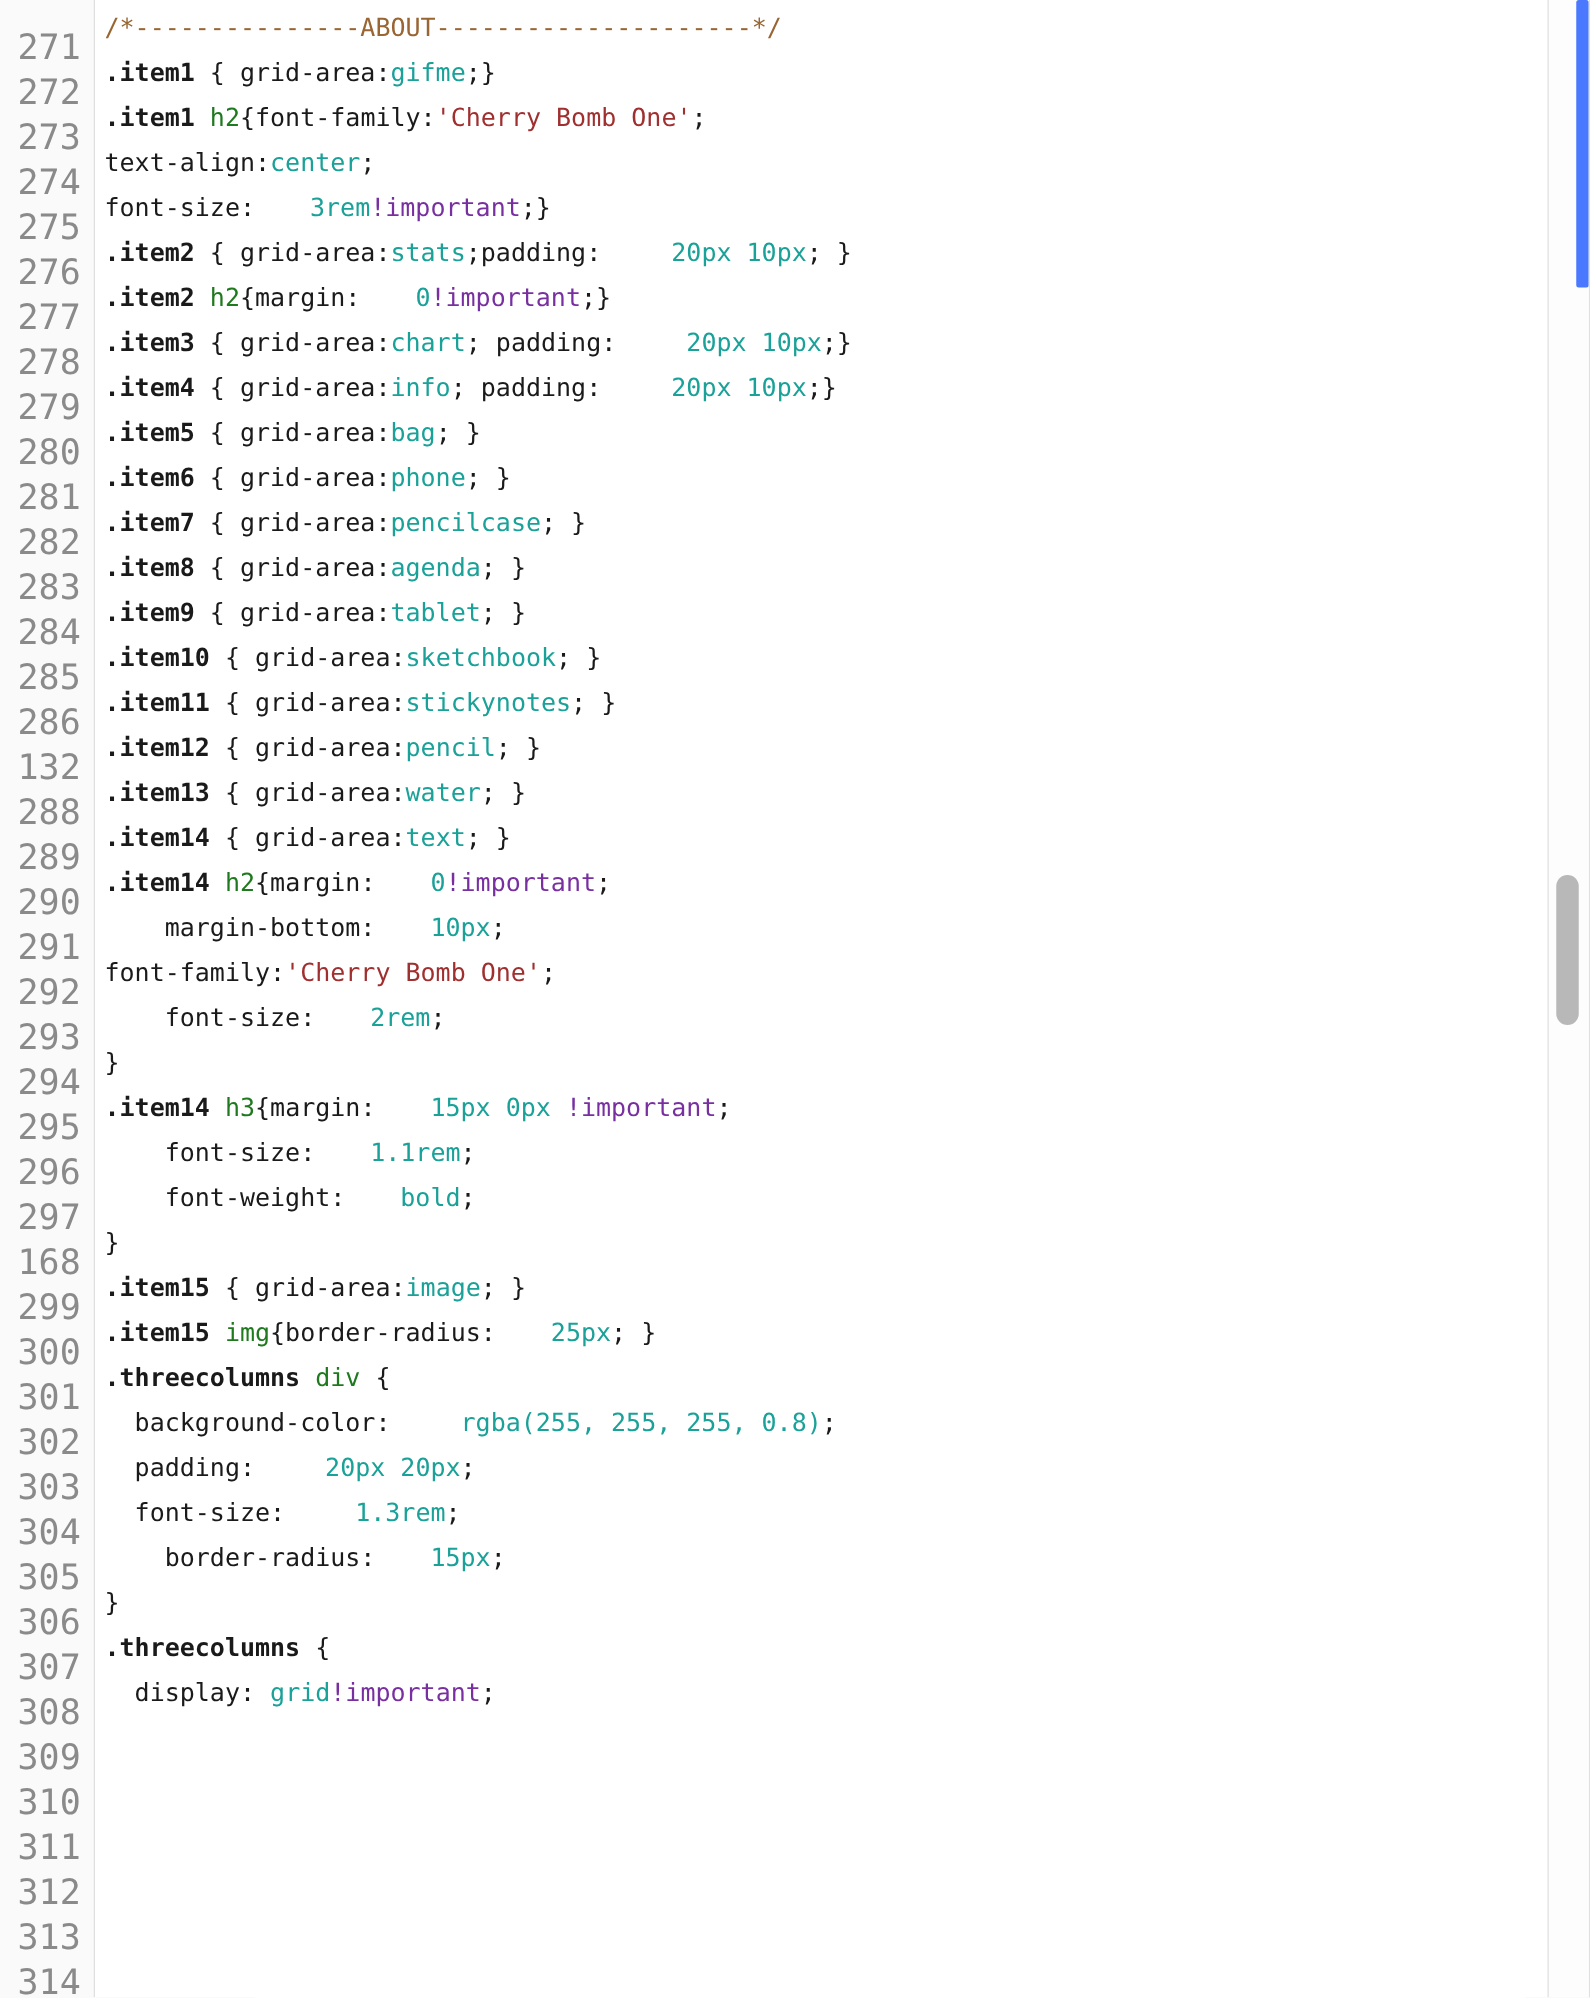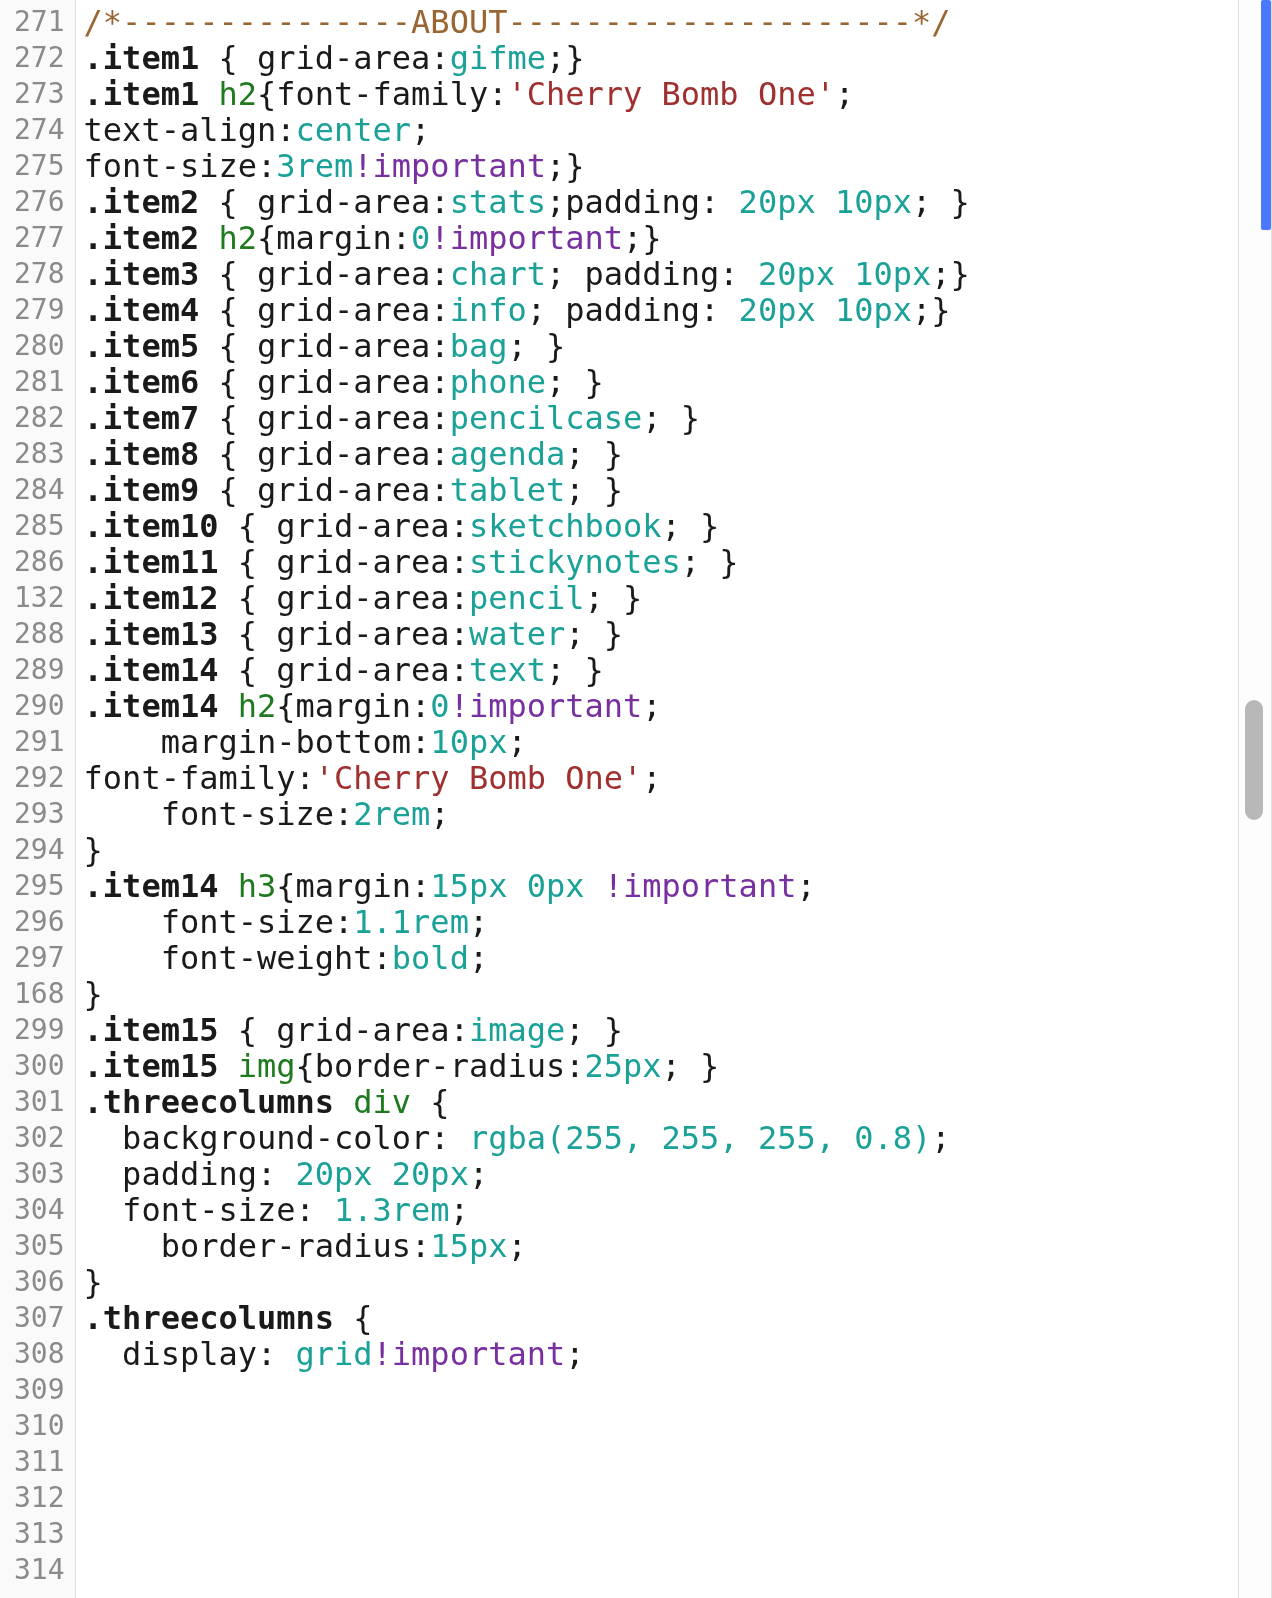--- a/index.html
+++ b/index.html
@@ -35,43 +35,43 @@
     display:flex;
     width: calc(100% - 32px);
     height:100%;
     overflow:hidden;
     border-right:1px solid var(--border-color);
   }
   .gutter {
     flex:0 0 auto;
     background:var(--gutter-bg);
     border-right:1px solid var(--border-color);
-    padding:4px 10px 4px 14px;
+    padding:20px 10px 4px 14px;
     text-align:left;
     font-size:28px;
     line-height:36px;
     color:var(--gutter-num);
     user-select:none;
   }
   .gutter div { font-variant-numeric: tabular-nums; }
   .lines {
     flex:1 1 auto;
     padding:4px 8px;
-    font-size:32px;
+    font-size:20px;
     line-height:36px;
     background:var(--code-bg);
     white-space:pre;
     overflow:hidden;
   }
   .cm { color:var(--comment-color); }
   .sel { color:var(--selector-color);font-weight:bold; }
   .tag { color:var(--tag-selector-green);margin-top:48px; }
   .prop { color:var(--property-color);margin-top:25px; }
   .vt { color:var(--value-teal); }
-  .num { color:var(--value-teal); }
+  .num { color:var(--value-teal);margin-left:44px; }
   .imp { color:var(--important-purple); }
   .str { color:var(--string-red);text-align:center; }
   .pun { color:#1a1a1a; }
 
   
   .vscroll {
     position:absolute;
     top:0; right:0; bottom:0;
     width:32px;
     background:#fdfdfd;

